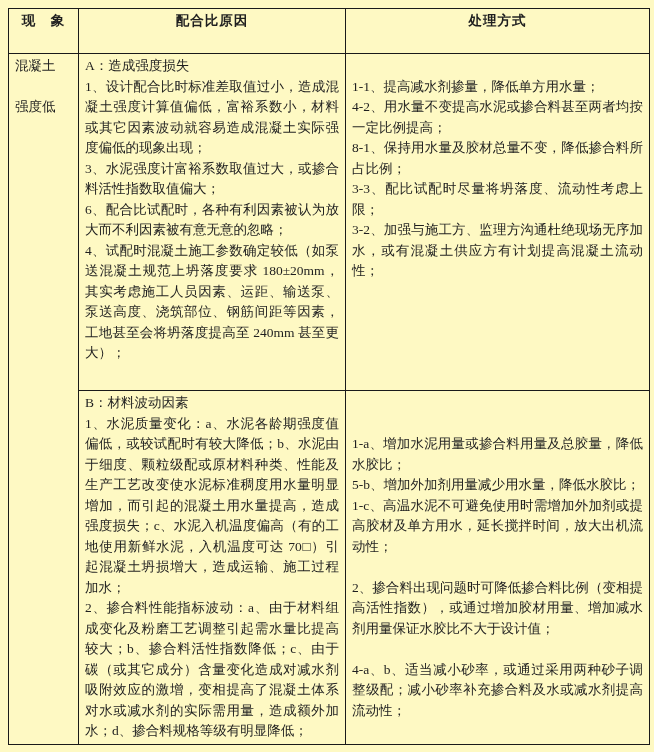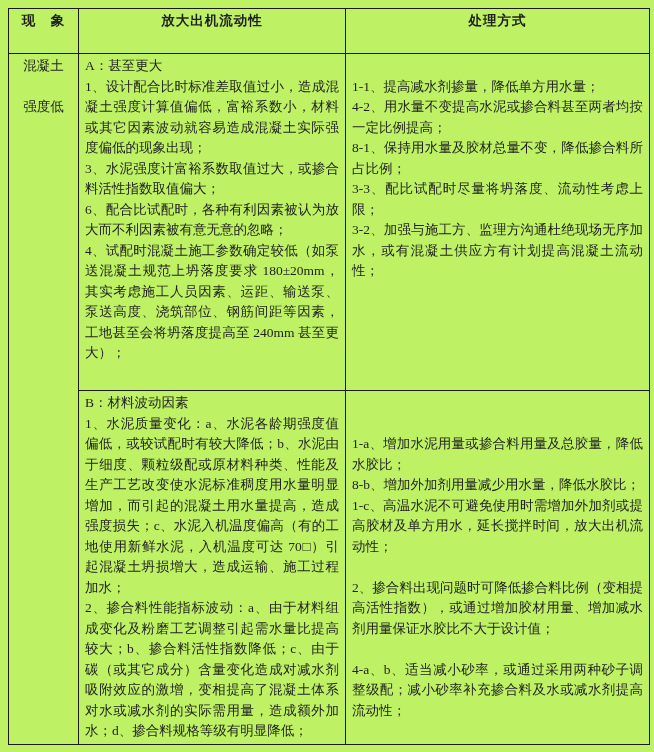--- a/index.html
+++ b/index.html
@@ -5,21 +5,21 @@
   html, body {
     margin: 0;
     padding: 0;
     background: #ffffff;
     font-family: "Liberation Serif", "DejaVu Serif", serif;
     color: #1f1f1f;
   }
   .page {
     width: 654px;
     height: 752px;
-    background: #bef264;
+    background: #fef9c3;
     box-sizing: border-box;
     padding: 8px 6px 7px 8px;
     overflow: hidden;
   }
   table.doc-table {
     border-collapse: collapse;
     table-layout: fixed;
     width: 641px;
   }
   table.doc-table th,
@@ -44,53 +44,53 @@
     letter-spacing: 1px;
     padding: 0;
   }
   tr.row1 { height: 337px; }
   tr.row2 { height: 353px; margin-top: 36px; }
   td.phen {
     text-align: center;
     vertical-align: middle;
     padding: 0 2px;
   }
-  td.phen .cell-line { text-align: center; }
+  td.phen .cell-line { }
   .cell-line {
     min-height: 20.5px;
     text-align: justify;
     word-break: break-all;
   }
 </style>
 </head>
 <body>
 
 <div class="page">
   <table class="doc-table">
     <colgroup>
       <col class="c1">
       <col class="c2">
       <col class="c3">
     </colgroup>
     <thead>
       <tr>
         <th>现　象</th>
-        <th>放大出机流动性</th>
+        <th>配合比原因</th>
         <th>处理方式</th>
       </tr>
     </thead>
     <tbody>
       <tr class="row1">
         <td class="phen" rowspan="2">
             <div class="cell-line">混凝土</div>
             <div class="cell-line">&nbsp;</div>
             <div class="cell-line">强度低</div>
           </td>
         <td class="cell">
-            <div class="cell-line">A：甚至更大</div>
+            <div class="cell-line">A：造成强度损失</div>
             <div class="cell-line">1、设计配合比时标准差取值过小，造成混凝土强度计算值偏低，富裕系数小，材料或其它因素波动就容易造成混凝土实际强度偏低的现象出现；</div>
             <div class="cell-line">3、水泥强度计富裕系数取值过大，或掺合料活性指数取值偏大；</div>
             <div class="cell-line">6、配合比试配时，各种有利因素被认为放大而不利因素被有意无意的忽略；</div>
             <div class="cell-line">4、试配时混凝土施工参数确定较低（如泵送混凝土规范上坍落度要求 180±20mm，其实考虑施工人员因素、运距、输送泵、泵送高度、浇筑部位、钢筋间距等因素，工地甚至会将坍落度提高至 240mm 甚至更大）；</div>
           </td>
         <td class="cell">
             <div class="cell-line">&nbsp;</div>
             <div class="cell-line">1-1、提高减水剂掺量，降低单方用水量；</div>
             <div class="cell-line">4-2、用水量不变提高水泥或掺合料甚至两者均按一定比例提高；</div>
             <div class="cell-line">8-1、保持用水量及胶材总量不变，降低掺合料所占比例；</div>
@@ -101,21 +101,21 @@
       <tr class="row2">
         <td class="cell">
             <div class="cell-line">B：材料波动因素</div>
             <div class="cell-line">1、水泥质量变化：a、水泥各龄期强度值偏低，或较试配时有较大降低；b、水泥由于细度、颗粒级配或原材料种类、性能及生产工艺改变使水泥标准稠度用水量明显增加，而引起的混凝土用水量提高，造成强度损失；c、水泥入机温度偏高（有的工地使用新鲜水泥，入机温度可达 70□）引起混凝土坍损增大，造成运输、施工过程加水；</div>
             <div class="cell-line">2、掺合料性能指标波动：a、由于材料组成变化及粉磨工艺调整引起需水量比提高较大；b、掺合料活性指数降低；c、由于碳（或其它成分）含量变化造成对减水剂吸附效应的激增，变相提高了混凝土体系对水或减水剂的实际需用量，造成额外加水；d、掺合料规格等级有明显降低；</div>
           </td>
         <td class="cell">
             <div class="cell-line">&nbsp;</div>
             <div class="cell-line">&nbsp;</div>
             <div class="cell-line">1-a、增加水泥用量或掺合料用量及总胶量，降低水胶比；</div>
-            <div class="cell-line">8-b、增加外加剂用量减少用水量，降低水胶比；</div>
+            <div class="cell-line">5-b、增加外加剂用量减少用水量，降低水胶比；</div>
             <div class="cell-line">1-c、高温水泥不可避免使用时需增加外加剂或提高胶材及单方用水，延长搅拌时间，放大出机流动性；</div>
             <div class="cell-line">&nbsp;</div>
             <div class="cell-line">2、掺合料出现问题时可降低掺合料比例（变相提高活性指数），或通过增加胶材用量、增加减水剂用量保证水胶比不大于设计值；</div>
             <div class="cell-line">&nbsp;</div>
             <div class="cell-line">4-a、b、适当减小砂率，或通过采用两种砂子调整级配；减小砂率补充掺合料及水或减水剂提高流动性；</div>
           </td>
       </tr>
     </tbody>
   </table>
 </div>

